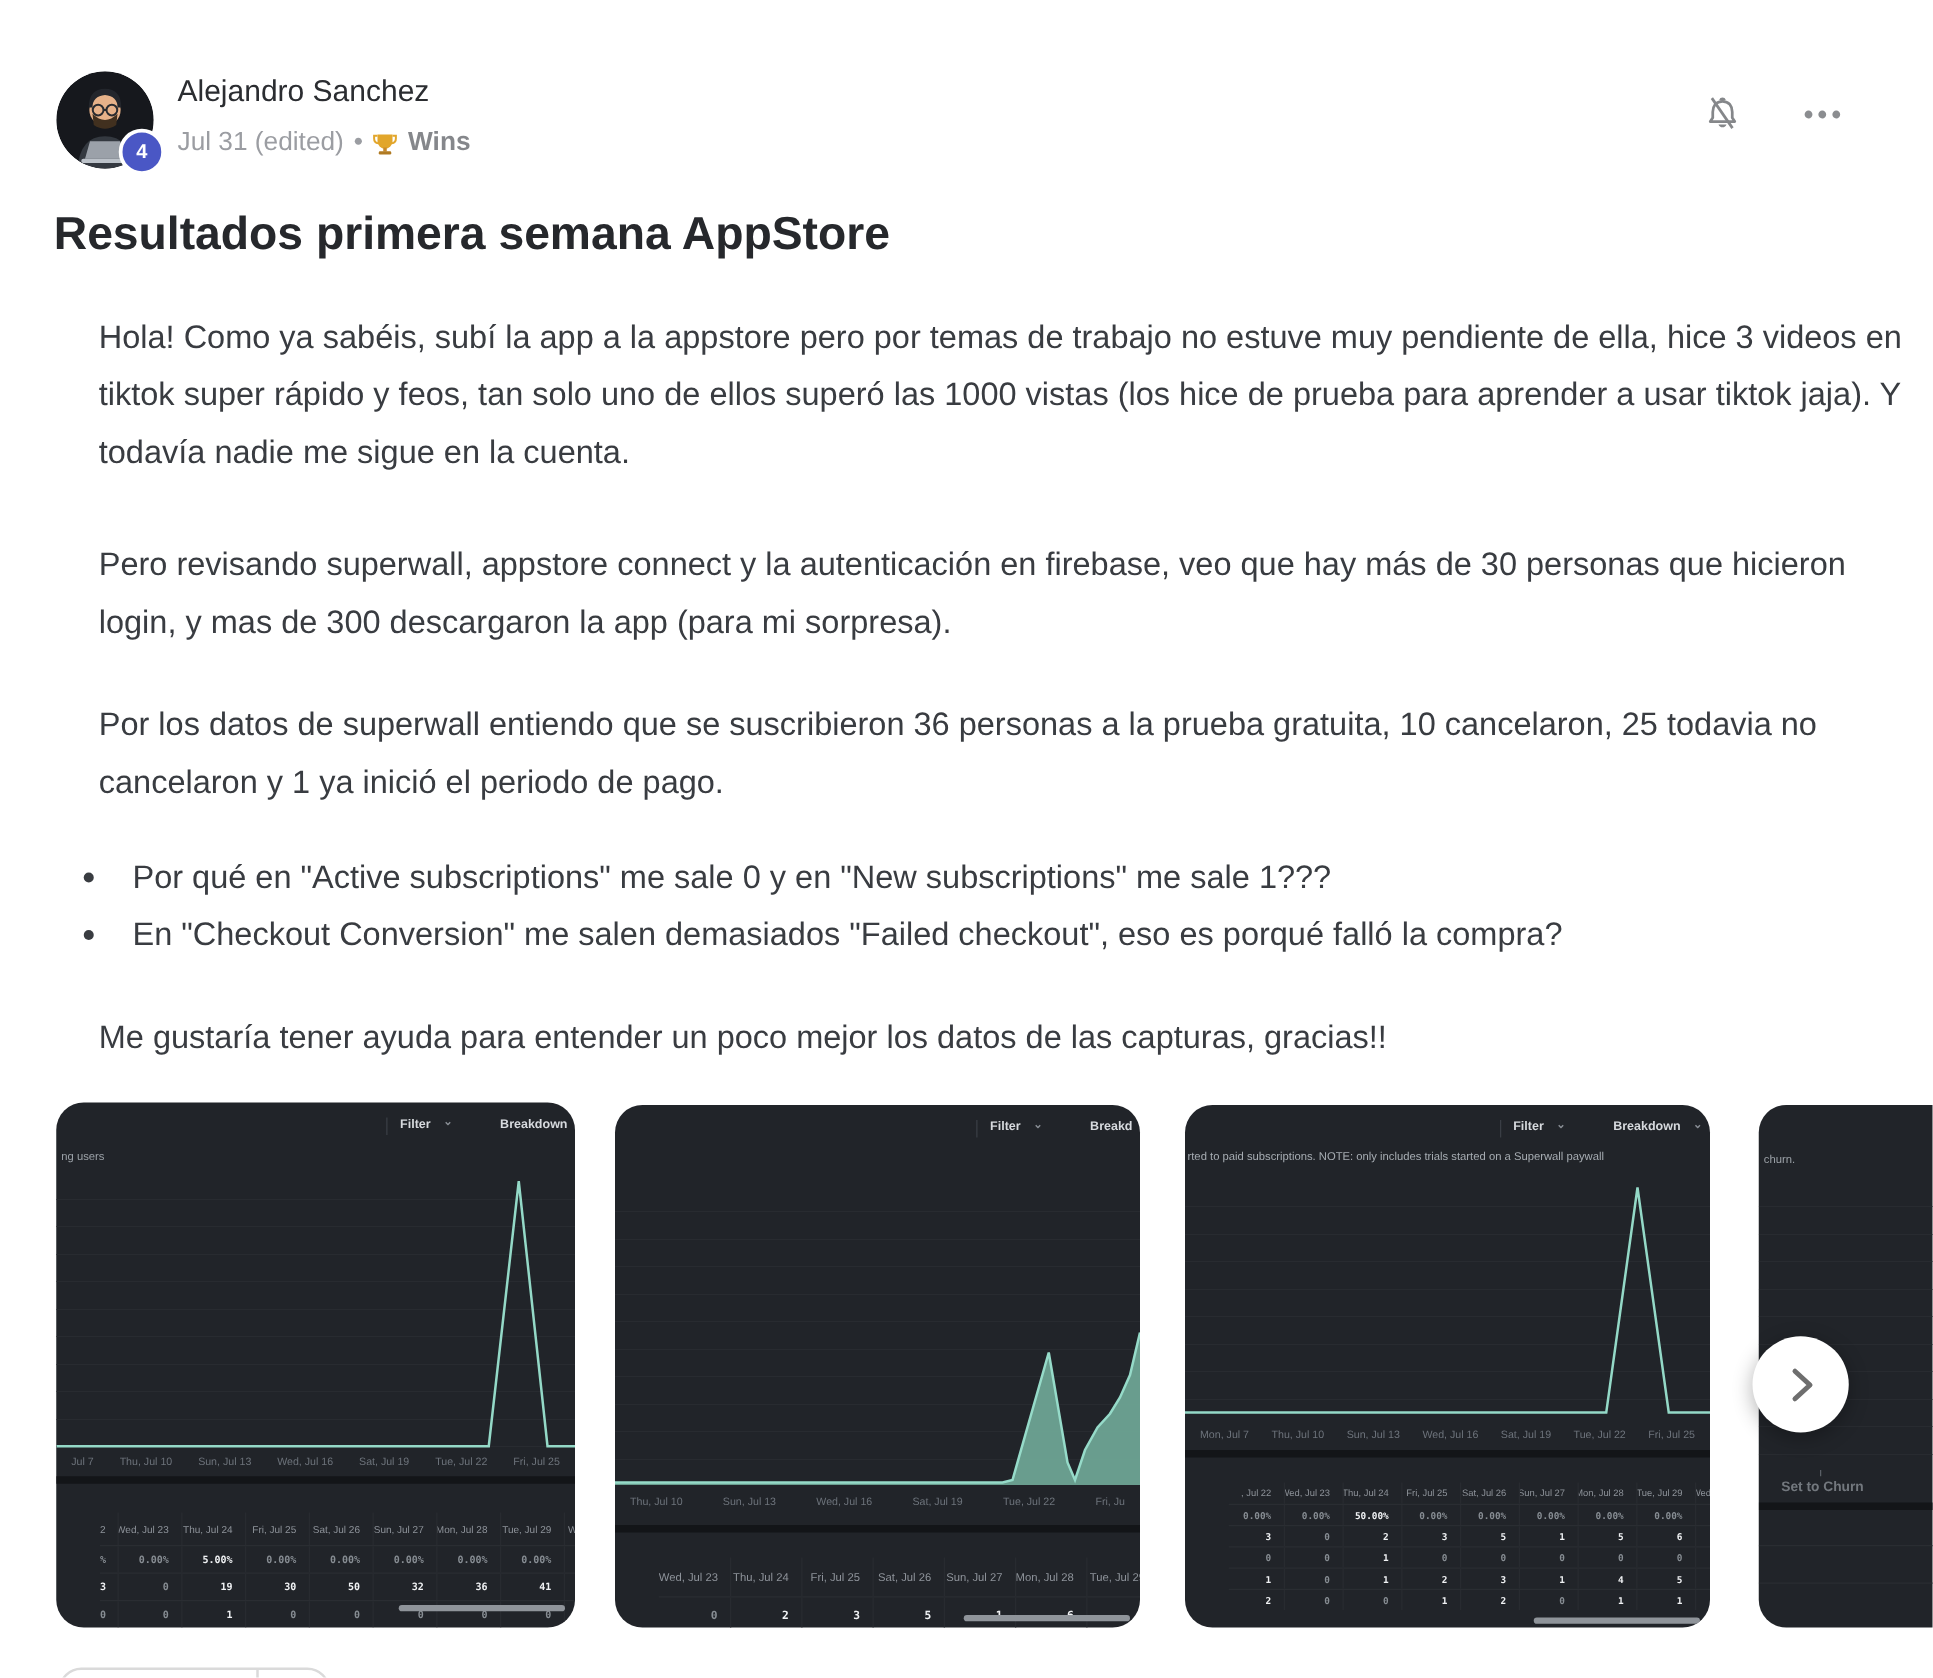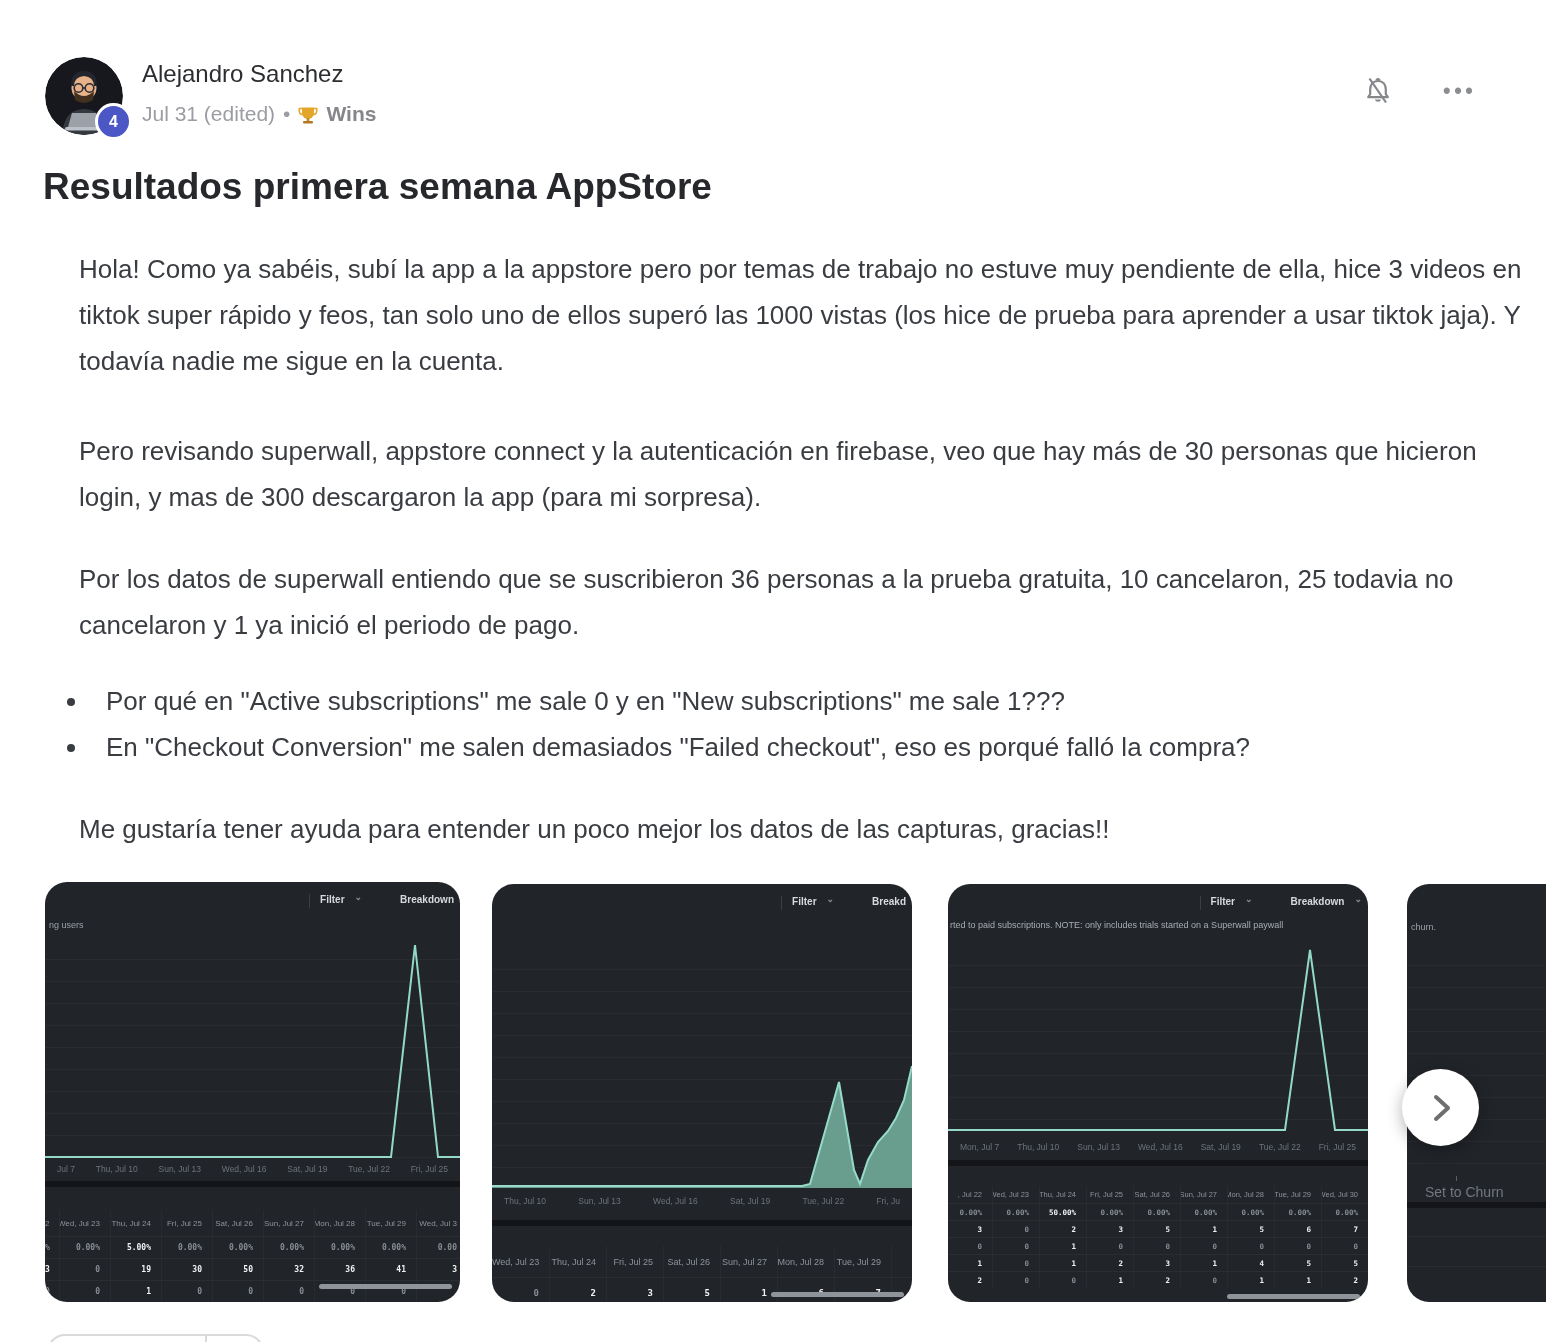--- a/index.html
+++ b/index.html
@@ -58,37 +58,37 @@
 
   .xaxis { position:absolute; left:0; width:100%; display:flex; justify-content:space-between;
     padding:0 12px; font-size:8.5px; color:#6d737b; white-space:nowrap; }
   #card1 .xaxis { top:282px; } #card2 .xaxis { top:312px; } #card3 .xaxis { top:258px; }
 
   .hdiv { position:absolute; left:0; width:100%; height:6px; background:#131518; }
   #card1 .hdiv { top:299px; } #card2 .hdiv { top:336px; } #card3 .hdiv { top:276px; } #card4 .hdiv { top:318px; }
 
   .ctable { position:absolute; left:0; }
   #c1t { top:328px; } #c2t { top:362px; } #c3t { top:302px; }
-  .trow { display:grid; align-items:center; }
+  .trow { display:grid; align-items:center;margin-left:35px; }
   .trow + .trow { border-top:1px solid #2a2d32; }
   .trow span { text-align:right; padding-right:10px; overflow:hidden; white-space:nowrap; }
   .trow span + span { border-left:1px solid #282b30; height:100%; display:flex; align-items:center; justify-content:flex-end; }
   .thead span { color:#8e939a; font-family:"Liberation Sans", sans-serif; font-weight:400; }
   .trow { font-family:"DejaVu Sans Mono", monospace; font-weight:700; }
   .v-hi { color:#f0f2f4; } .v-lo { color:#878d93; }
   #c1t .trow { grid-template-columns:14px repeat(8,51px); height:22px; font-size:8px; }
   #c1t .thead { height:26px; font-size:8px; }
   #c2t .trow { grid-template-columns:repeat(8,57px); height:31px; font-size:9px; }
   #c3t .trow { grid-template-columns:44px repeat(8,47px); height:17px; font-size:7.5px; }
 
   .scrollbar { position:absolute; right:8px; width:133px; height:5px; border-radius:3px; background:#8f949a; }
   #card1 .scrollbar { top:402px; } #card2 .scrollbar { top:408px; } #card3 .scrollbar { top:410px; }
 
   .churn-tick { position:absolute; left:49px; top:292px; width:1px; height:5px; background:#5a5f66; }
-  .set-to-churn { position:absolute; left:18px; top:300px; font-size:14px; color:#73787e; }
+  .set-to-churn { position:absolute; left:18px; top:300px; font-size:11px; color:#73787e;font-weight:bold; }
   .c4line { position:absolute; left:0; width:100%; height:1px; background:#2a2d32; }
 
   .next-btn { position:absolute; left:1402px; top:1069px; width:77px; height:77px; border-radius:50%;
     background:#ffffff; box-shadow:0 4px 16px rgba(0,0,0,0.30); display:flex; align-items:center; justify-content:center; }
 
   .reaction-bar { position:absolute; left:47px; top:1334px; width:217px; height:44px;
     border:2px solid #dadada; border-radius:18px; background:#fff; display:flex; }
   .reaction-bar .seg1 { width:158px; border-right:2px solid #dadada; }
 </style>
 </head>

